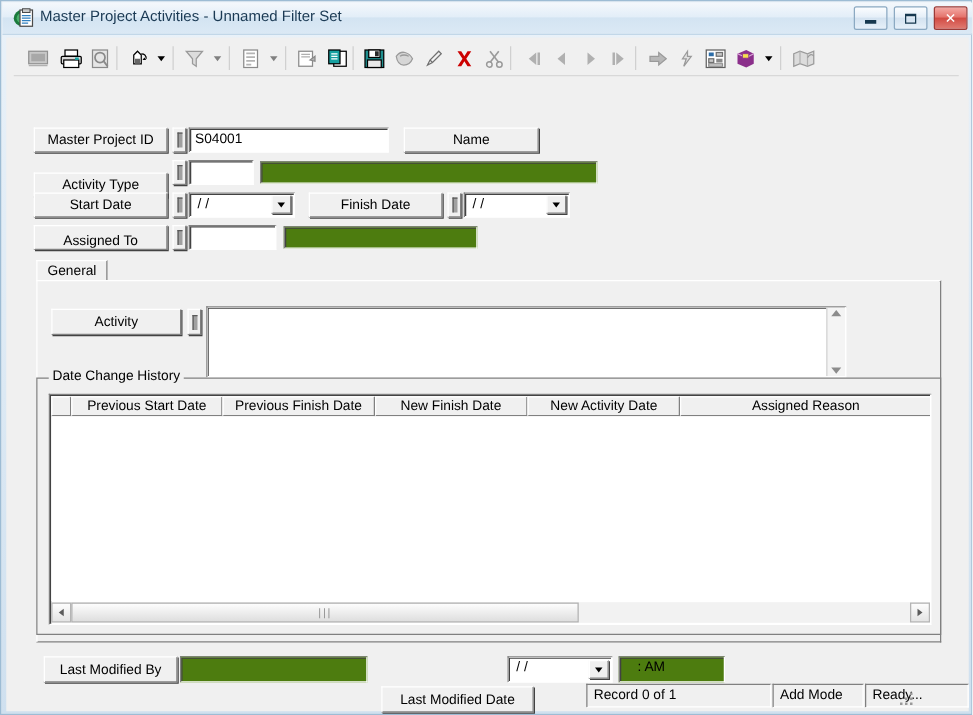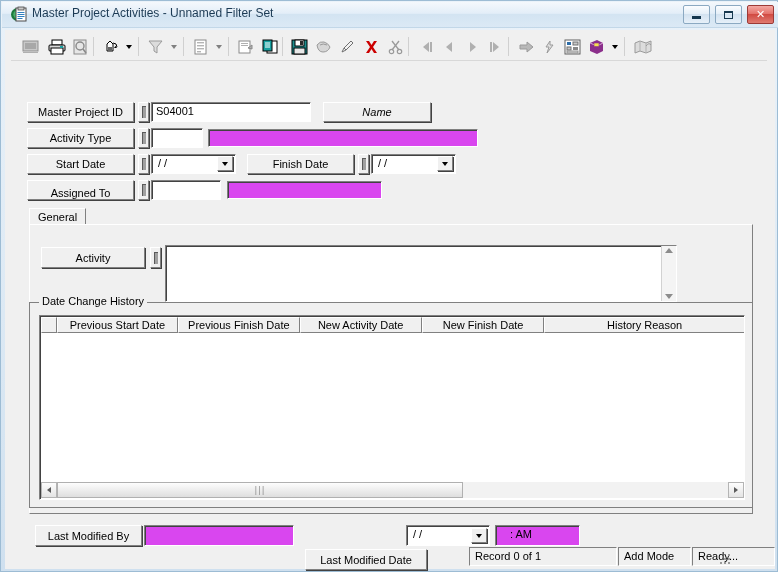--- a/index.html
+++ b/index.html
@@ -109,21 +109,21 @@
     border-top:1px solid #808080;
     border-left:1px solid #808080;
     border-right:1px solid #ffffff;
     border-bottom:1px solid #ffffff;
     box-shadow:inset 1px 1px 0 0 #424242;
     box-sizing:border-box;
     font-size:11px;color:#000;
     padding:2px 0 0 4px;
     overflow:hidden;white-space:nowrap;
   }
-  .field.disabled{background:#d946ef;}
+  .field.disabled{background:#4d7c0f;}
   .lookup{
     position:absolute;
     width:11px;
     background:#f0f0f0;
     border-top:1px solid #ffffff;
     border-left:1px solid #ffffff;
     border-right:1px solid #808080;
     border-bottom:1px solid #808080;
     box-shadow:1px 1px 0 0 #424242;
     box-sizing:border-box;
@@ -515,25 +515,25 @@
       </div>
 
       <div class="btn3d" style="left:22px;top:72px;width:107px;height:20px;">
         <span>Master Project ID</span>
       </div>
       <div class="lookup" style="left:133px;top:72px;height:20px;">
           <i></i>
         </div>
       <div class="field" style="left:146px;top:72px;width:160px;height:20px;" title="S04001">S04001</div>
 
-      <div class="btn3d" style="left:318px;top:72px;width:108px;height:20px;font-style:italic;">
+      <div class="btn3d" style="left:318px;top:72px;width:108px;height:20px;">
         <span>Name</span>
       </div>
 
-      <div class="btn3d" style="left:22px;top:98px;width:107px;height:20px;justify-content:center;">
+      <div class="btn3d" style="left:22px;top:108px;width:107px;height:20px;justify-content:center;">
         <span>Activity Type</span>
       </div>
       <div class="lookup" style="left:133px;top:98px;height:20px;">
           <i></i>
         </div>
       <div class="field" style="left:146px;top:98px;width:52px;height:20px;"></div>
       <div class="field disabled" style="left:203px;top:99px;width:270px;height:18px;"></div>
 
       <div class="btn3d" style="left:22px;top:124px;width:107px;height:20px;">
         <span>Start Date</span>
@@ -590,23 +590,23 @@
       </div>
 
       <div class="group" style="left:24px;top:272px;width:724px;height:206px;"></div>
       <div class="group-label" style="left:34px;top:265px;">Date Change History</div>
 
       <div class="grid" style="left:34px;top:285px;width:706px;height:185px;">
         <div class="grid-head" style="width:704px;">
           <div class="gh" style="width:16px;"></div>
           <div class="gh" style="width:124px;">Previous Start Date</div>
           <div class="gh" style="width:124px;">Previous Finish Date</div>
+          <div class="gh" style="width:125px;">New Finish Date</div>
           <div class="gh" style="width:125px;">New Activity Date</div>
-          <div class="gh" style="width:125px;">New Finish Date</div>
-          <div class="gh" style="width:205px;border-right:1px solid #808080;">History Reason</div>
+          <div class="gh" style="width:205px;border-right:1px solid #808080;">Assigned Reason</div>
         </div>
         <div class="grid-body" style="left:1px;top:17px;width:704px;height:148px;"></div>
 
         <div class="hscroll" style="left:1px;bottom:1px;width:703px;">
           <div class="sb-btn">
               <span class="tri-l"></span>
             </div>
           <div class="sb-track">
             <div class="sb-thumb" style="left:0;width:406px;">
               <span class="grip">|||</span>

